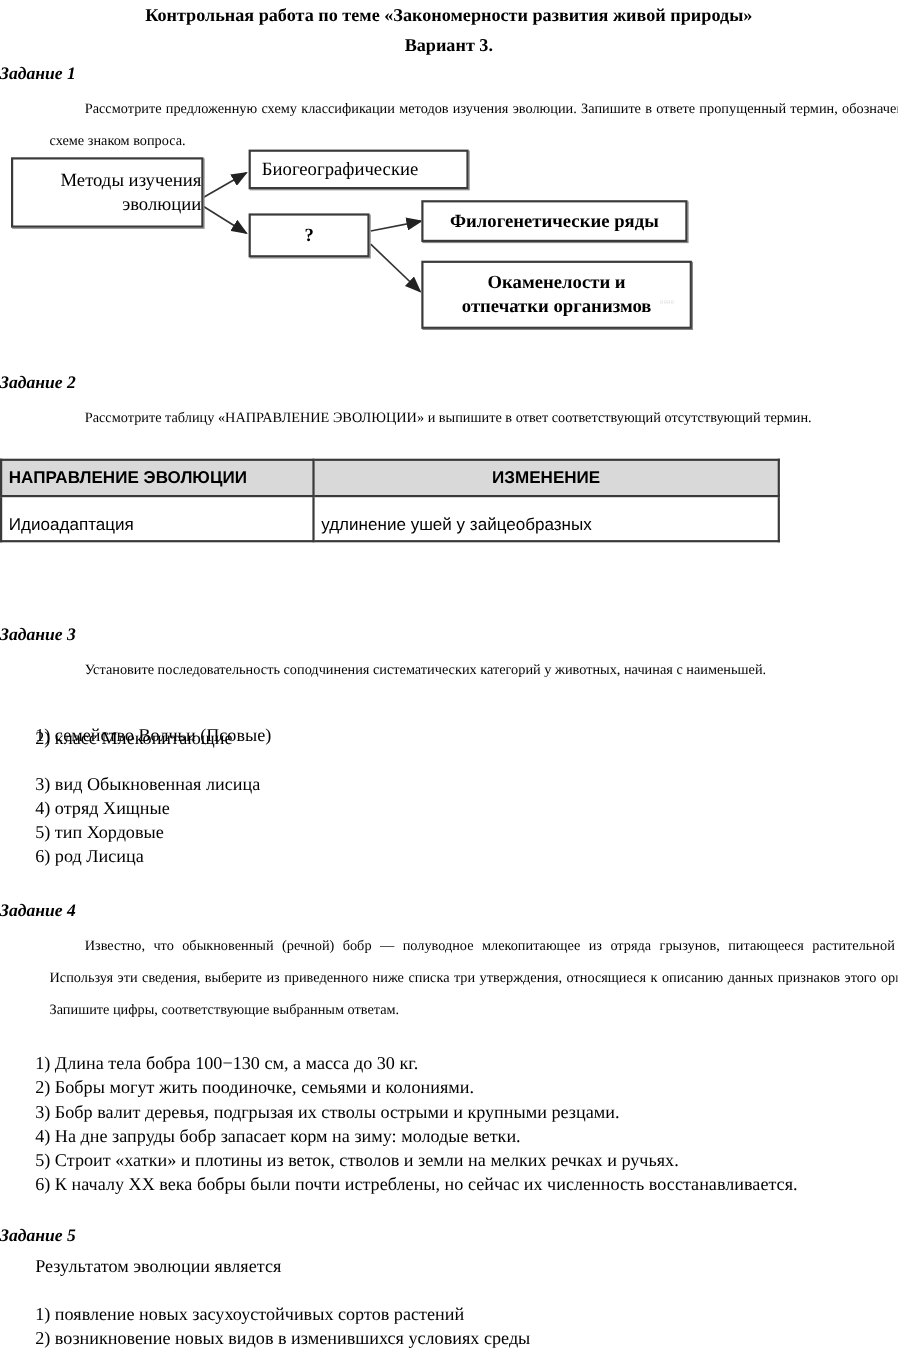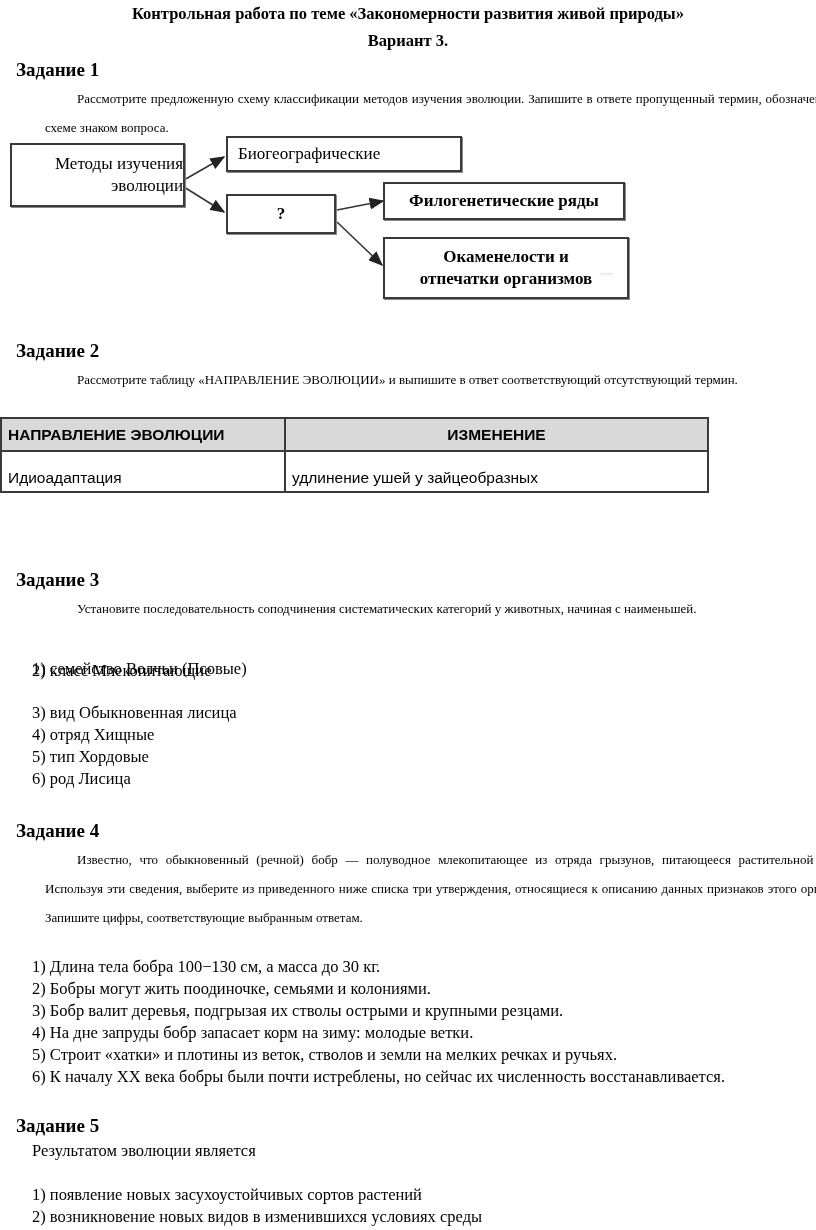--- a/index.html
+++ b/index.html
@@ -2,21 +2,21 @@
 <html><head>
 <meta charset="utf-8">
 <style>
   html, body { margin: 0; padding: 0; background: #ffffff; }
   body {
     width: 816px; height: 1230px; position: relative; overflow: hidden;
     font-family: "Liberation Serif", serif; color: #000; font-size: 16.5px;
   }
   .abs { position: absolute; }
   .title { left: 0; width: 816px; text-align: center; font-weight: bold; font-size: 16.5px; }
-  .task-h { left: 16px; font-weight: bold; font-size: 19px; }
+  .task-h { left: 0; font-weight: bold; font-size: 16px; font-style: italic; }
   .para { left: 0; width: 816px; text-align: justify; line-height: 29px; font-size: 13px; padding-left: 45px; }
   .para .ind { display: inline-block; width: 32px; }
   .li { left: 32px; font-size: 16.5px; line-height: 22px; white-space: nowrap; }
   .box {
     position: absolute; border: 2px solid #3a3a3a; background: #fff;
     display: flex; align-items: center; justify-content: center; text-align: center;
     font-family: "Liberation Serif", serif; font-size: 17px; line-height: 22px; box-sizing: border-box;
     box-shadow: 1px 1px 0 #888;
   }
   .box.bold { font-weight: bold; }
@@ -47,21 +47,21 @@
       <marker id="ah" markerWidth="10" markerHeight="8" refX="9" refY="4" orient="auto">
         <path d="M0,0 L10,4 L0,8 Z" fill="#222"></path>
       </marker>
     </defs>
     <line x1="184" y1="180" x2="224" y2="157" stroke="#333" stroke-width="1.5" marker-end="url(#ah)"></line>
     <line x1="184" y1="187" x2="224" y2="212" stroke="#333" stroke-width="1.5" marker-end="url(#ah)"></line>
     <line x1="337" y1="210" x2="383" y2="201" stroke="#333" stroke-width="1.5" marker-end="url(#ah)"></line>
     <line x1="337" y1="222" x2="382" y2="265" stroke="#333" stroke-width="1.5" marker-end="url(#ah)"></line>
   </svg>
   <div class="box" style="left:10px; top:143px; width:175px; height:64px;text-align:right;">Методы изучения эволюции</div>
-  <div class="box" style="left:226px; top:136px; width:236px; height:36px; justify-content:flex-start; padding-left:10px;">Биогеографические</div>
+  <div class="box" style="left:226px; top:136px; width:200px; height:36px; justify-content:flex-start; padding-left:10px;">Биогеографические</div>
   <div class="box bold" style="left:226px; top:194px; width:110px; height:40px;">?</div>
   <div class="box bold" style="left:383px; top:182px; width:242px; height:38px;">Филогенетические ряды</div>
   <div class="box bold" style="left:383px; top:237px; width:246px; height:62px; padding:0 30px;">Окаменелости и отпечатки организмов</div>
   <div class="wm">▫▫▫▫</div>
 </div>
 
 <div class="abs task-h" style="top:340px;">Задание 2</div>
 <div class="abs para" style="top:365px;"><span class="ind"></span><span>Рассмотрите таблицу «НАПРАВЛЕНИЕ ЭВОЛЮЦИИ» и выпишите в ответ соответствующий отсутствующий термин.</span></div>
 
 <table class="evo">

